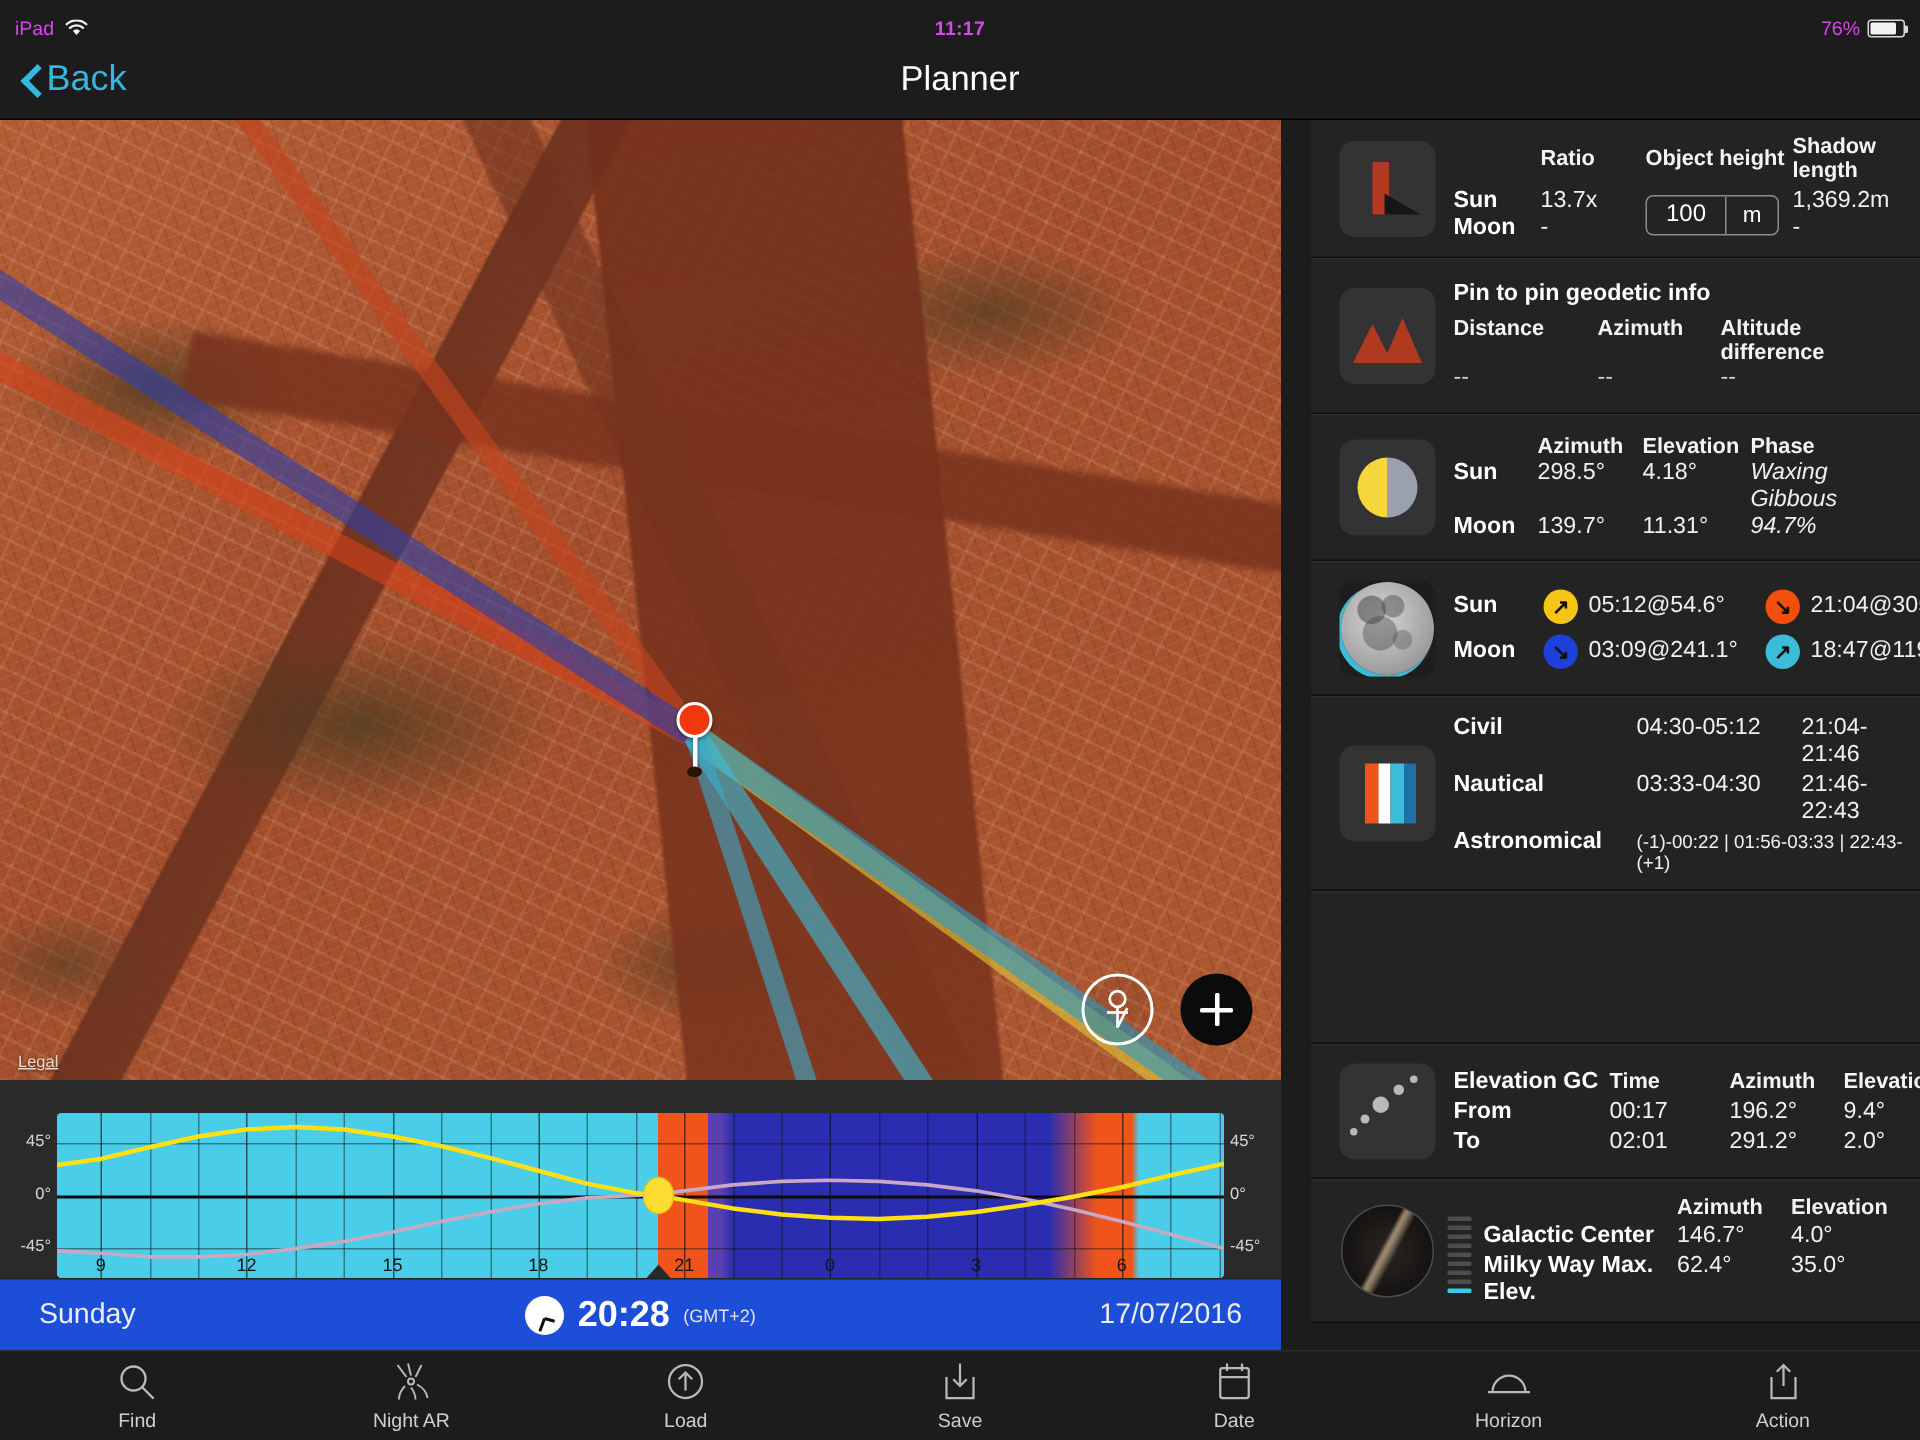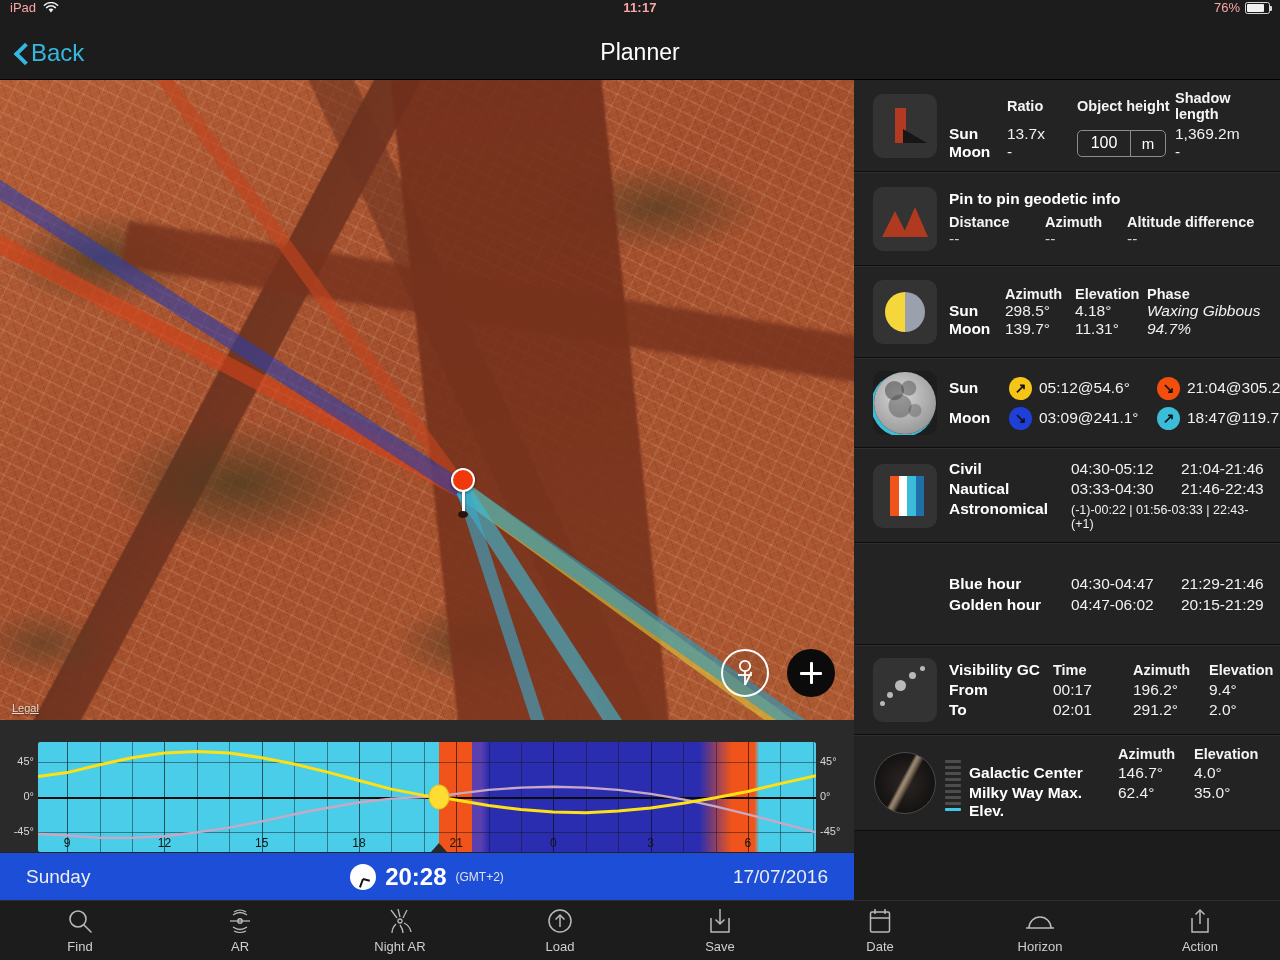--- a/index.html
+++ b/index.html
@@ -7,22 +7,22 @@
   body {
     background:#1c1c1c;
     font-family:"Liberation Sans", sans-serif;
     color:#fff;
     -webkit-font-smoothing:antialiased;
   }
 
   
   .statusbar {
     height:26px; background:#1c1c1c;
-    display:flex; align-items:flex-start; padding:0 10px;
-    font-size:13px; color:#fca5a5; position:relative;
+    display:flex; align-items:flex-end; padding:0 10px;
+    font-size:13px; color:#d946ef; position:relative;
   }
   .sb-left { display:flex; align-items:center; gap:7px; }
   .sb-center {
     position:absolute; left:0; right:0; text-align:center;
     font-size:13px; font-weight:bold; letter-spacing:.2px;
   }
   .sb-right {
     margin-left:auto; display:flex; align-items:center; gap:5px;
     font-size:13px; position:relative; z-index:2;
   }
@@ -197,21 +197,21 @@
   }
   .clock-ico::after {
     content:''; position:absolute; left:12px; top:8px; width:2px; height:7px;
     background:#111; transform-origin:50% 100%; transform:rotate(105deg);
   }
   .db-time { font-size:24px; font-weight:bold; color:#fff; }
   .db-tz { font-size:12px; color:#e2e2e2; }
   .db-date { margin-left:auto; font-size:19px; color:#ededed; }
 
   
-  .panel { display:flex; flex-direction:column; }
+  .panel { display:flex; flex-direction:column;padding-left:20px; }
   .card {
     display:flex; align-items:center; gap:12px;
     padding:12px 10px 12px 19px;
     border-bottom:1px solid #0e0e0e;
     background:#232323;
   }
   .card + .card { border-top:1px solid #2e2e2e; }
   .card-ico {
     width:64px; height:64px; border-radius:10px; background:#333;
     flex:none; position:relative; overflow:hidden;
@@ -549,45 +549,35 @@
           <span class="val">21:46-22:43</span>
 
           <span class="lbl">Astronomical</span>
           <span class="val" style="grid-column:2/4;font-size:12.5px">(-1)-00:22 | 01:56-03:33 | 22:43-(+1)</span>
         </div>
       </div>
     </div>
 
     <div class="card" style="padding-top:18px;padding-bottom:18px">
       <div class="card-ico" style="background:transparent"></div>
-      <div class="card-body">
-        <div style="display:grid;grid-template-columns:122px 110px 1fr;row-gap:3px;align-items:baseline">
-          <span class="lbl">Blue hour</span>
-          <span class="val">04:30-04:47</span>
-          <span class="val">21:29-21:46</span>
-          <span class="lbl">Golden hour</span>
-          <span class="val">04:47-06:02</span>
-          <span class="val">20:15-21:29</span>
-        </div>
-      </div>
     </div>
 
     <div class="card" style="padding-top:12px;padding-bottom:12px">
       <div class="card-ico">
         <span class="ico-dots">
           <i style="width:11px;height:11px;left:22px;top:22px"></i>
           <i style="width:7px;height:7px;left:36px;top:14px"></i>
           <i style="width:5px;height:5px;left:47px;top:8px"></i>
           <i style="width:6px;height:6px;left:14px;top:34px"></i>
           <i style="width:5px;height:5px;left:7px;top:43px"></i>
         </span>
       </div>
       <div class="card-body">
         <div style="display:grid;grid-template-columns:104px 80px 76px 1fr;row-gap:2px;align-items:baseline">
-          <span class="lbl">Visibility GC</span>
+          <span class="lbl">Elevation GC</span>
           <span class="hdr">Time</span>
           <span class="hdr">Azimuth</span>
           <span class="hdr">Elevation</span>
 
           <span class="lbl">From</span>
           <span class="val">00:17</span>
           <span class="val">196.2°</span>
           <span class="val">9.4°</span>
 
           <span class="lbl">To</span>
@@ -635,33 +625,20 @@
 
 <div class="tabbar" id="tabbar">
     <div class="tab">
       <span class="tab-ico">
         <svg width="26" height="26" viewBox="0 0 26 26">
           <circle cx="11" cy="11" r="8" stroke="#b9b9b9" stroke-width="1.6" fill="none"></circle>
           <path d="M17 17 L24 24" stroke="#b9b9b9" stroke-width="1.6" stroke-linecap="round"></path>
         </svg>
       </span>
       <span class="tab-label">Find</span>
-    </div>
-    <div class="tab">
-      <span class="tab-ico">
-        <svg width="30" height="26" viewBox="0 0 30 26">
-          <circle cx="15" cy="13" r="2.2" stroke="#b9b9b9" stroke-width="1.4" fill="none"></circle>
-          <path d="M5 13 H25" stroke="#b9b9b9" stroke-width="1.3"></path>
-          <path d="M8 7 Q15 2 22 7" stroke="#b9b9b9" stroke-width="1.3" fill="none"></path>
-          <path d="M9 4 Q15 0 21 4" stroke="#b9b9b9" stroke-width="1.2" fill="none"></path>
-          <path d="M8 19 Q15 24 22 19" stroke="#b9b9b9" stroke-width="1.3" fill="none"></path>
-          <path d="M9 23 Q15 26 21 23" stroke="#b9b9b9" stroke-width="1.2" fill="none"></path>
-        </svg>
-      </span>
-      <span class="tab-label">AR</span>
     </div>
     <div class="tab">
       <span class="tab-ico">
         <svg width="30" height="26" viewBox="0 0 30 26">
           <circle cx="15" cy="13" r="2" stroke="#b9b9b9" stroke-width="1.3" fill="none"></circle>
           <path d="M12 10 L6 2" stroke="#b9b9b9" stroke-width="1.3"></path>
           <path d="M15 9 L13 1" stroke="#b9b9b9" stroke-width="1.3"></path>
           <path d="M18 10 L22 2" stroke="#b9b9b9" stroke-width="1.3"></path>
           <path d="M19 15 Q25 18 26 24" stroke="#b9b9b9" stroke-width="1.3" fill="none"></path>
           <path d="M15 17 Q18 21 18 25" stroke="#b9b9b9" stroke-width="1.3" fill="none"></path>

